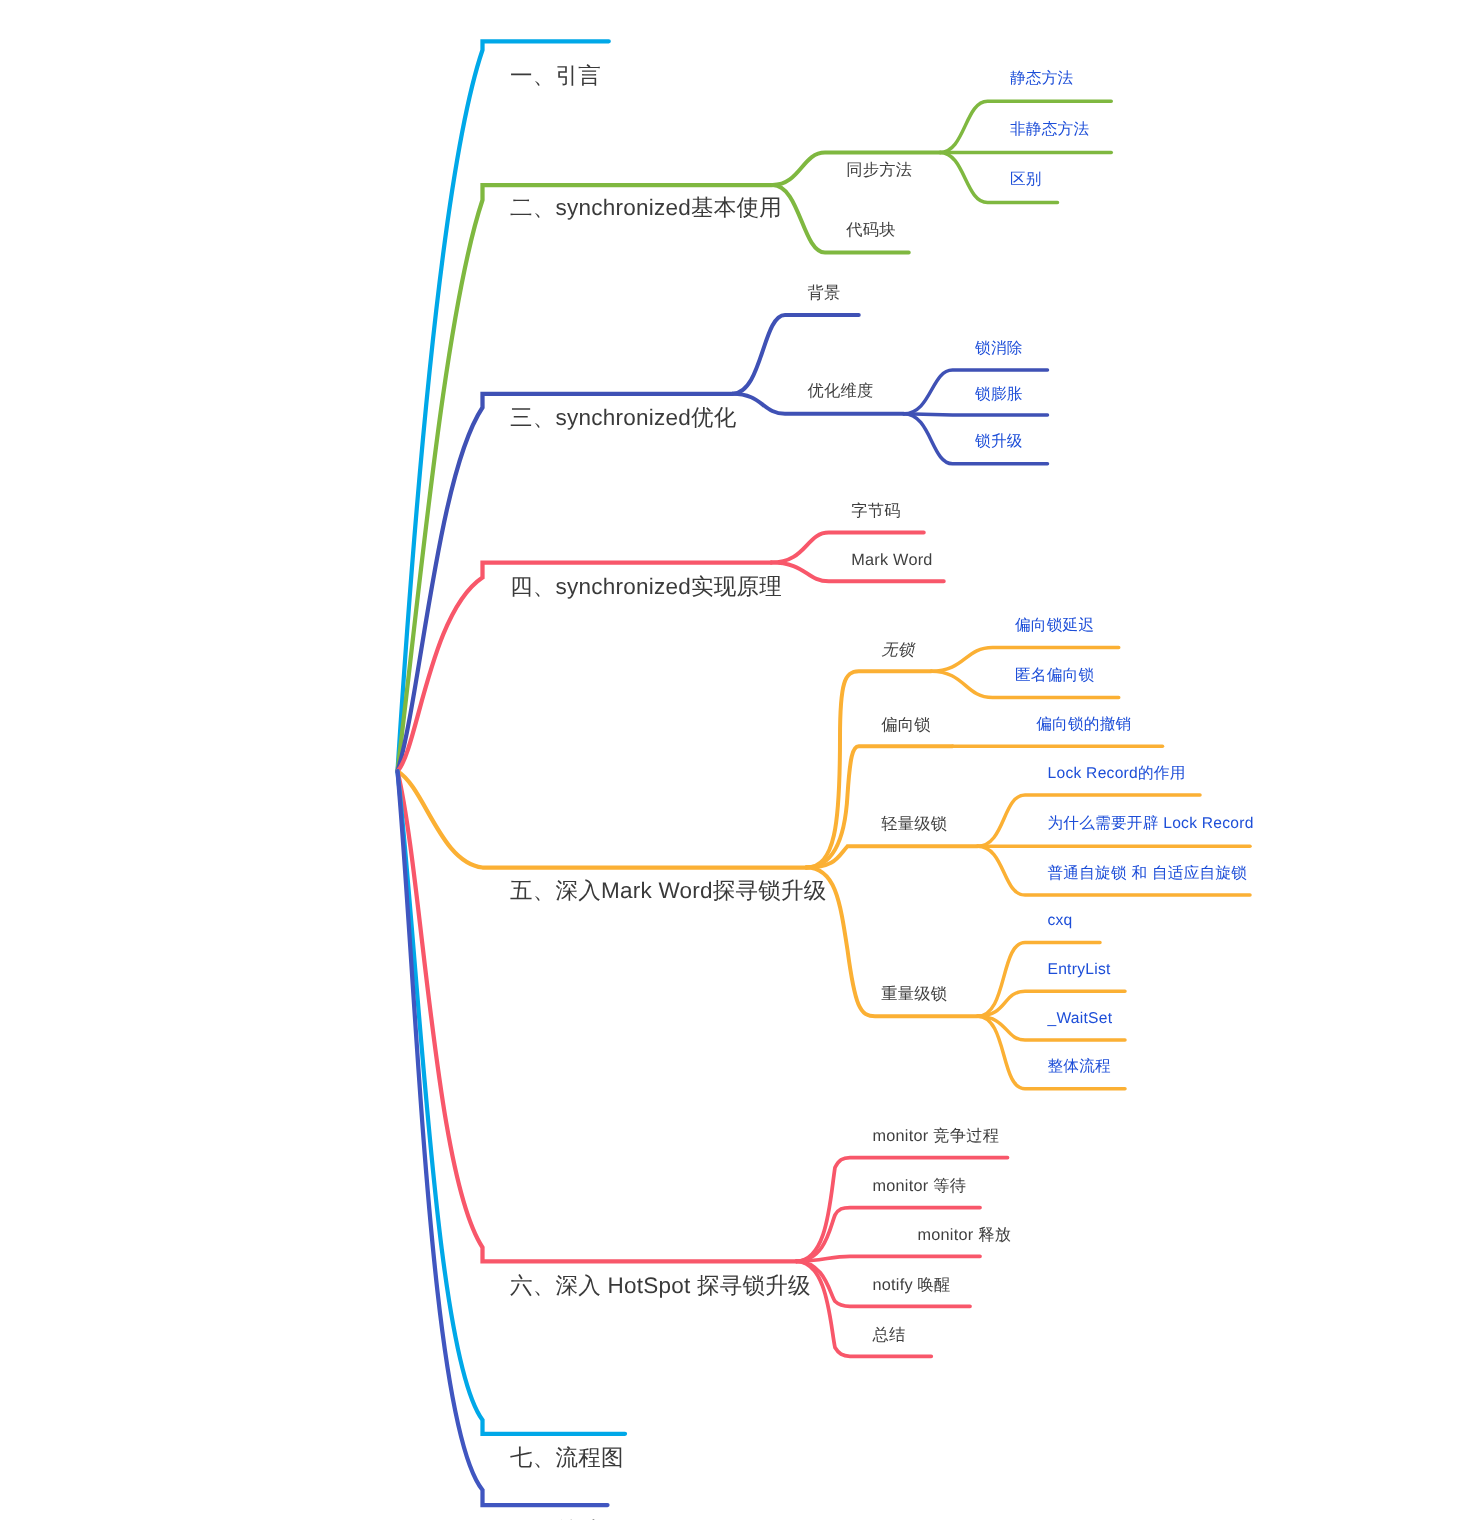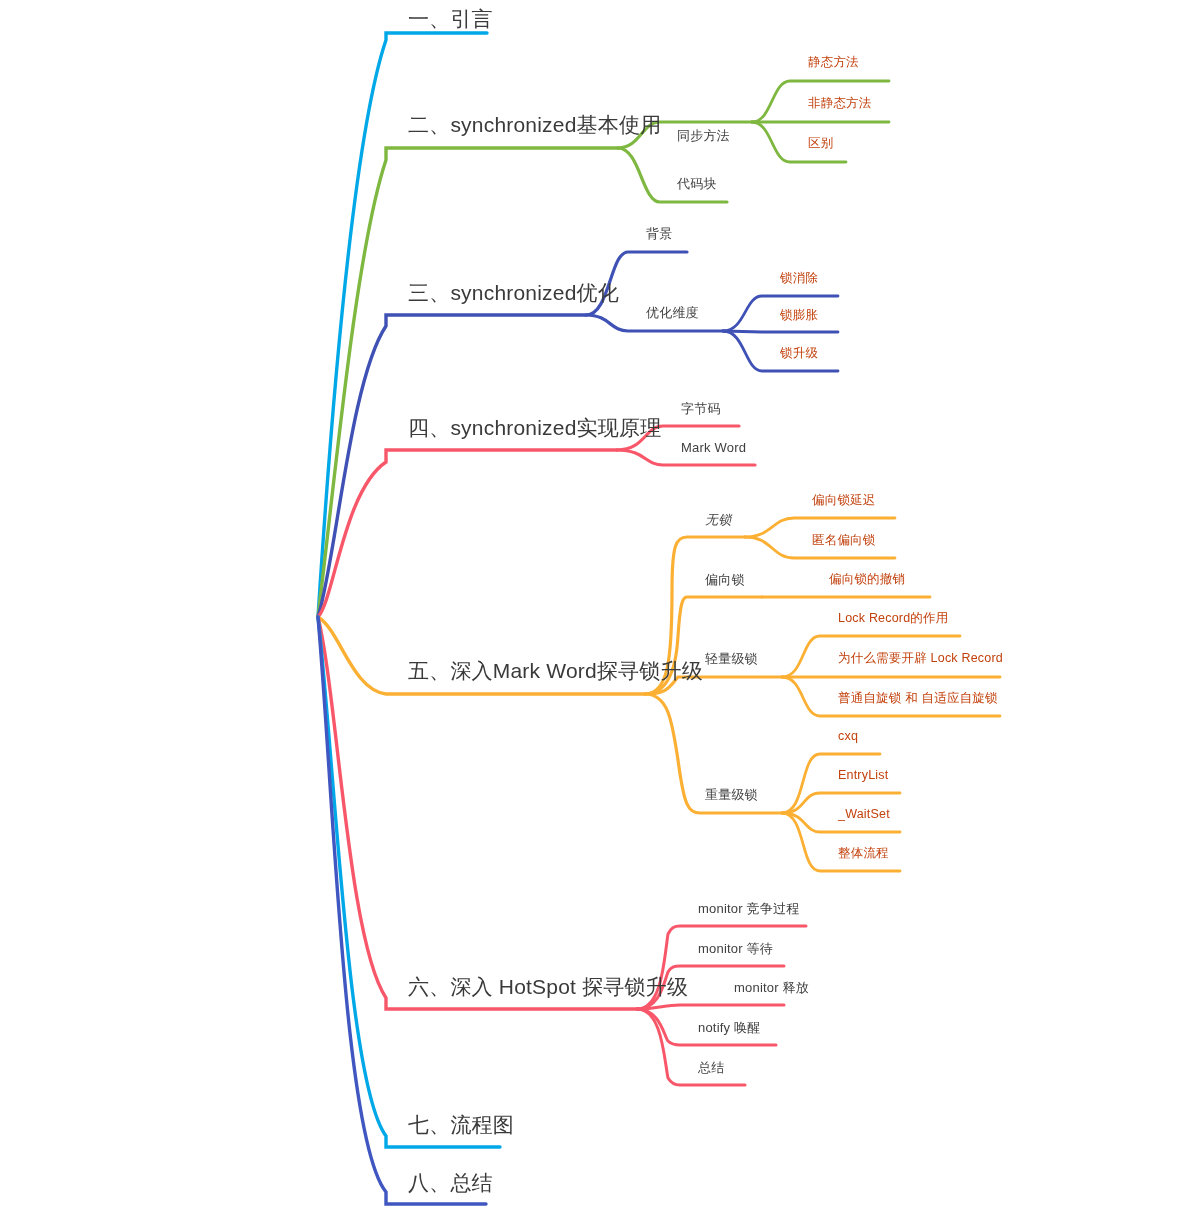--- a/index.html
+++ b/index.html
@@ -27,23 +27,23 @@
     width: 1181px;
     height: 1216px;
   }
   .node-label {
     position: absolute;
     white-space: nowrap;
     color: #3b3b3b;
     line-height: 1;
     letter-spacing: 0.2px;
   }
-  .lvl1 { font-size: 21px; color: #3a3a3a; }
+  .lvl1 { font-size: 18px; color: #3a3a3a; margin-top: 43px; }
   .lvl2 { font-size: 13px;  color: #3f3f3f; }
-  .lvl3 { font-size: 12.5px; color: #c2410c; }
+  .lvl3 { font-size: 12.5px; color: #1d4ed8; }
   #root-node {
     position: absolute;
     box-sizing: border-box;
     border: 2px solid #2196d8;
     border-radius: 9px;
     background: #ffffff;
     display: flex;
     align-items: center;
     justify-content: center;
     color: #3a3a3a;

